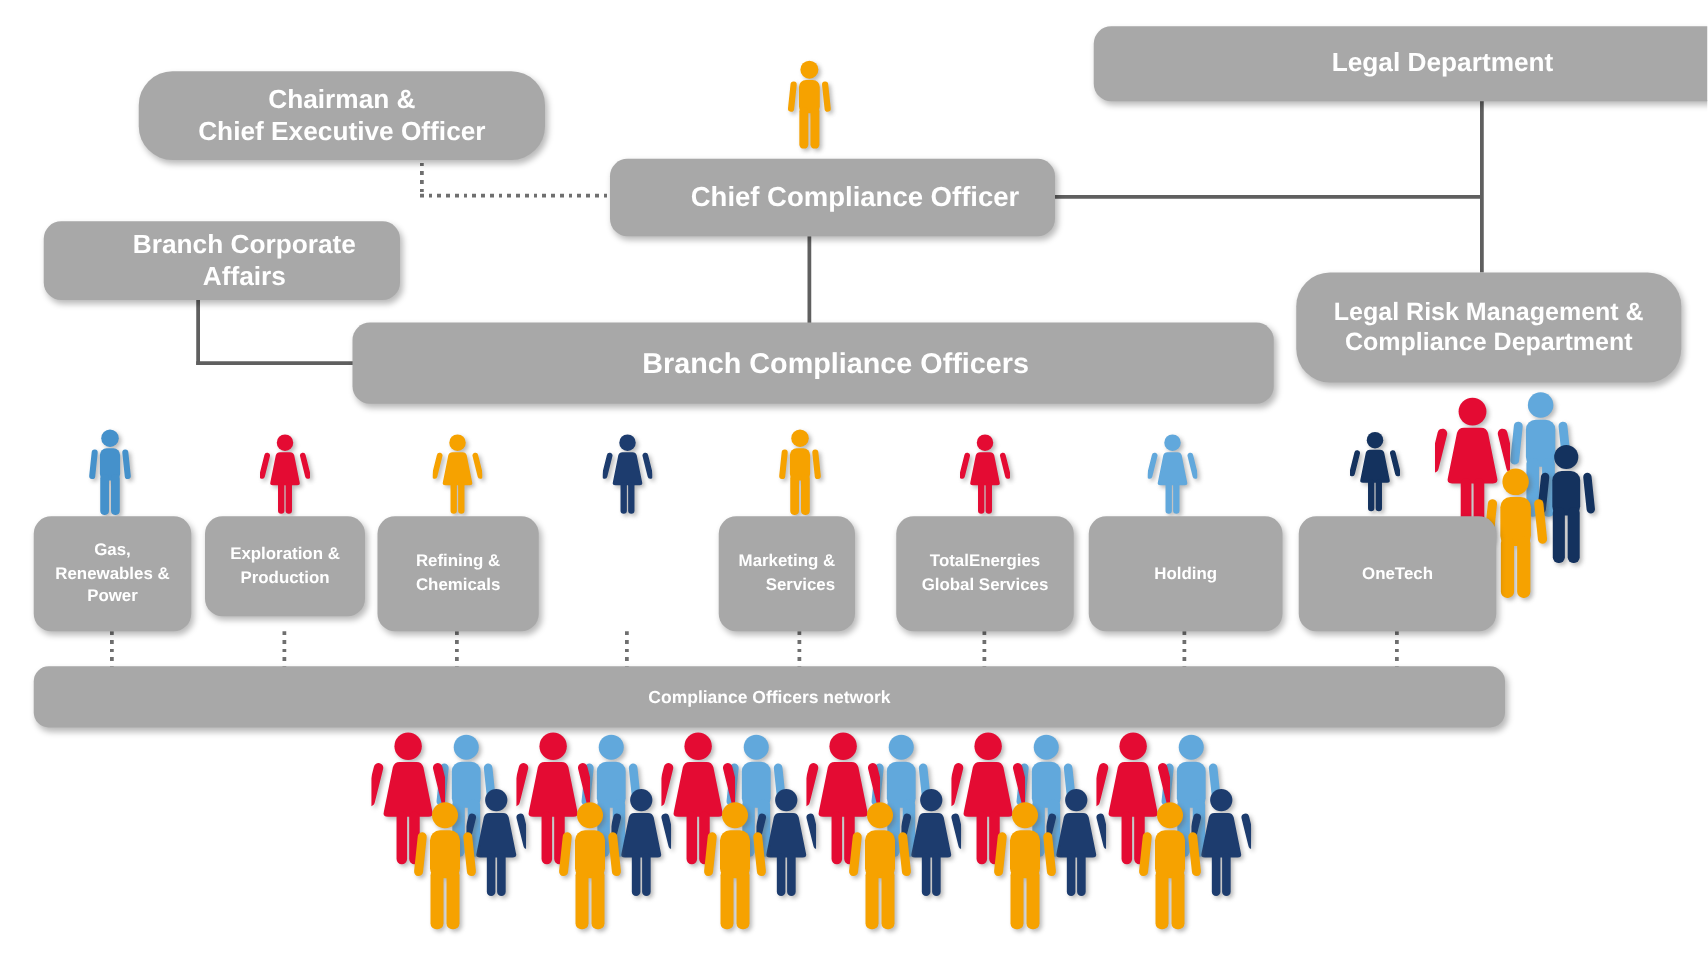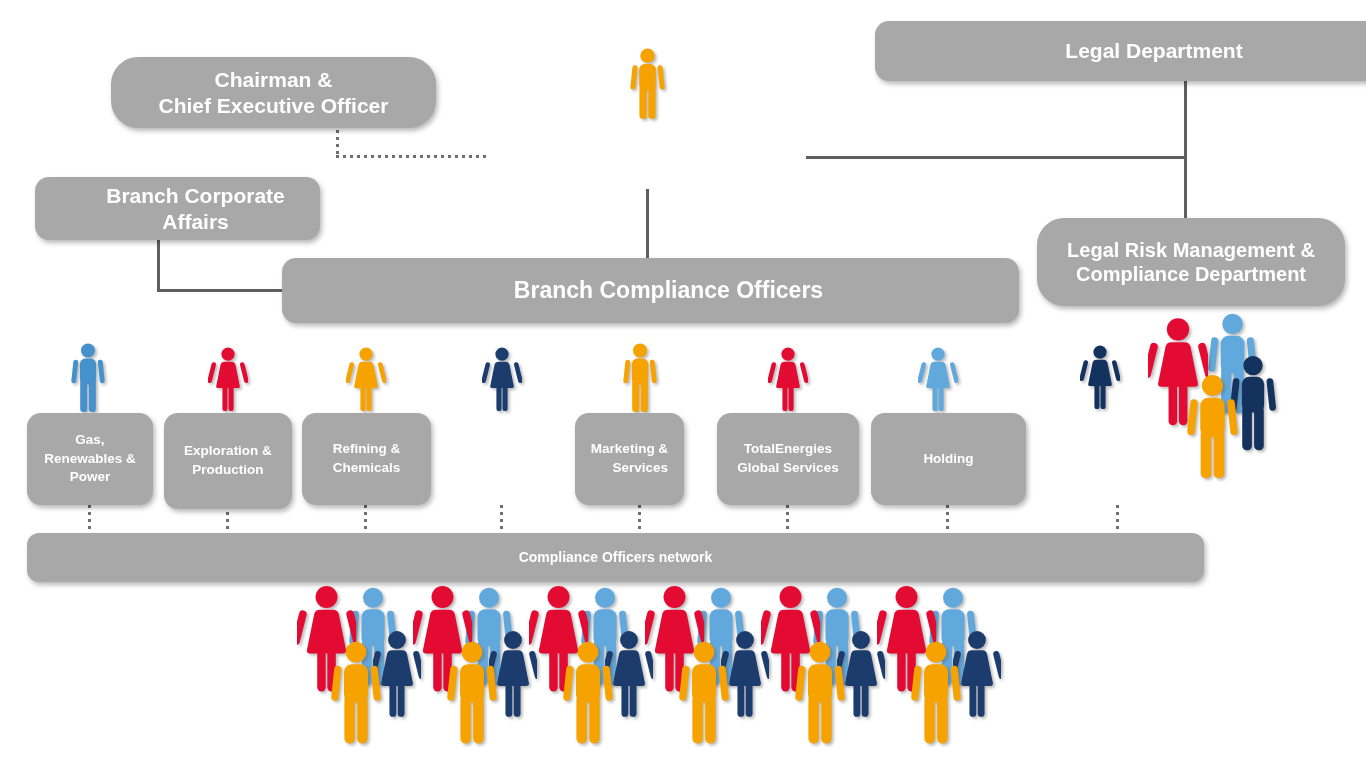--- a/index.html
+++ b/index.html
@@ -72,20 +72,21 @@
 
   <div class="orgbox r16" style="left:111px; top:57px; width:325px; height:71px; font-size:21px;">Chairman &amp;
 Chief Executive Officer</div>
 
   <div class="orgbox r14" style="left:875px; top:21px; width:486px; height:60px; font-size:21px;">Legal Department</div>
 
   <svg class="fig c-orange" style="left:628px; top:48px; width:39px; height:72px;">
       <use href="#sym-male"></use>
     </svg>
 
+  <div class="orgbox r14" style="left:488px; top:127px; width:320px; height:62px; font-size:22px;">Chief Compliance Officer</div>
 
   <div class="orgbox r14" style="left:35px; top:177px; width:249px; height:63px; font-size:21px;">Branch Corporate
 Affairs</div>
 
   <div class="orgbox r16" style="left:1037px; top:218px; width:308px; height:88px; font-size:20px;">Legal Risk Management &amp;
 Compliance Department</div>
 
   <div class="orgbox r14" style="left:282px; top:258px; width:701px; height:65px; font-size:23px;">Branch Compliance Officers</div>
 
   <svg class="fig c-blue" style="left:69px;  top:343px; width:38px; height:70px;">
@@ -124,29 +125,30 @@
         <use href="#sym-male"></use>
       </svg>
     <svg class="fig c-orange" style="left:36px; top:61px; width:57px; height:106px;">
         <use href="#sym-male"></use>
       </svg>
   </div>
 
   <div class="orgbox branchbox" style="left:27px; top:413px; width:126px; height:92px;">Gas,
 Renewables &amp;
 Power</div>
-  <div class="orgbox branchbox" style="left:164px; top:413px; width:128px; height:96px;">Exploration &amp;
+  <div class="orgbox branchbox" style="left:164px; top:413px; width:128px; height:80px;">Exploration &amp;
 Production</div>
   <div class="orgbox branchbox" style="left:302px; top:413px; width:129px; height:92px;">Refining &amp;
 Chemicals</div>
   <div class="orgbox branchbox" style="left:575px; top:413px; width:109px; height:92px;text-align:right;">Marketing &amp;
 Services</div>
   <div class="orgbox branchbox" style="left:717px; top:413px; width:142px; height:92px;">TotalEnergies
 Global Services</div>
   <div class="orgbox branchbox" style="left:871px; top:413px; width:155px; height:92px;">Holding</div>
+  <div class="orgbox branchbox" style="left:1039px; top:413px; width:158px; height:92px;">OneTech</div>
 
   <div class="orgbox r12" style="left:27px; top:533px; width:1177px; height:49px; font-size:14px;">Compliance Officers network</div>
 
   <div class="cluster" style="left:297px; top:585px; width:125px; height:165px;">
     <svg class="fig c-lblue" style="left:49px; top:2px;  width:54px; height:100px;">
         <use href="#sym-male"></use>
       </svg>
     <svg class="fig c-red" style="left:0px;  top:0px;  width:59px; height:110px;">
         <use href="#sym-female"></use>
       </svg>

